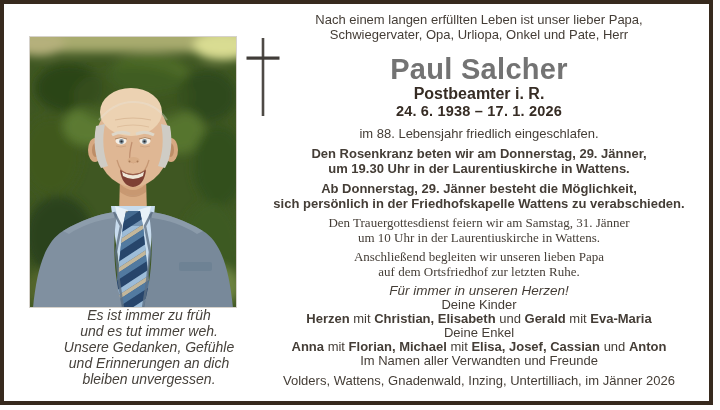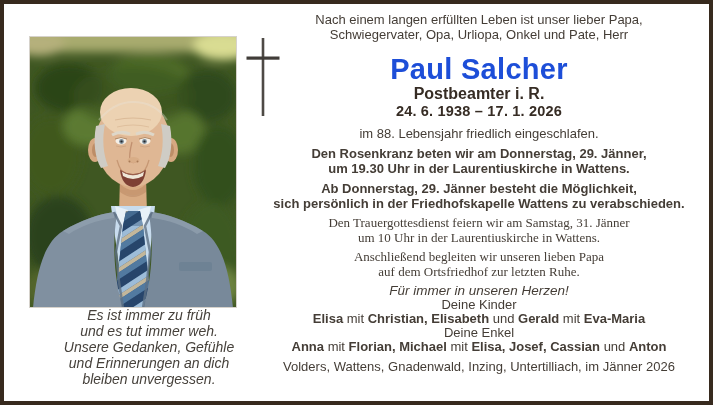--- a/index.html
+++ b/index.html
@@ -18,21 +18,21 @@
   }
   .caption{
     position:absolute;left:25px;top:303px;width:240px;text-align:center;
     font-style:italic;font-size:14px;line-height:16px;color:#46413b;
   }
   .cross{position:absolute;left:242px;top:34px;width:34px;height:78px;}
   .content{
     position:absolute;left:238px;top:8px;width:474px;text-align:center;
     font-size:13px;line-height:15px;
   }
-  .name{font-size:29px;line-height:31px;font-weight:bold;margin-top:12px;letter-spacing:.3px;color:#1d4ed8;}
+  .name{font-size:29px;line-height:31px;font-weight:bold;margin-top:12px;letter-spacing:.3px;color:#737373;}
   .profession{font-weight:bold;font-size:16px;line-height:14px;margin-top:2px;color:#362c24;}
   .dates{font-weight:bold;font-size:14.5px;line-height:15px;margin-top:3px;letter-spacing:.2px;color:#362c24;}
   .p7{margin-top:7px;}
   .p5{margin-top:5px;font-weight:bold;}
   .p4{margin-top:4px;font-family:Liberation Serif, serif;}
   .hearts{margin-top:4px;font-style:italic;font-size:13.5px;text-align:center;}
   .fam div{line-height:14px;}
   .places{margin-top:5px;line-height:15px;}
 </style>
 </head>
@@ -208,21 +208,22 @@
 
     <div class="p4">
       <div>Anschließend begleiten wir unseren lieben Papa</div>
       <div>auf dem Ortsfriedhof zur letzten Ruhe.</div>
     </div>
 
     <div class="hearts">Für immer in unseren Herzen!</div>
 
     <div class="fam">
       <div>Deine Kinder</div>
-      <div><b>Elisa</b><span> mit </span><b>Christian, Elisabeth</b><span> und </span><b>Gerald</b><span> mit </span><b>Eva-Maria</b></div>
+      <div><b>Herzen</b><span> mit </span><b>Christian, Elisabeth</b><span> und </span><b>Gerald</b><span> mit </span><b>Eva-Maria</b></div>
       <div>Deine Enkel</div>
       <div><b>Anna</b><span> mit </span><b>Florian, Michael</b><span> mit </span><b>Elisa, Josef, Cassian</b><span> und </span><b>Anton</b></div>
+      <div>Im Namen aller Verwandten und Freunde</div>
     </div>
 
     <div class="places">Volders, Wattens, Gnadenwald, Inzing, Untertilliach, im Jänner 2026</div>
   </div>
 
 </div>
 
 </body></html>

